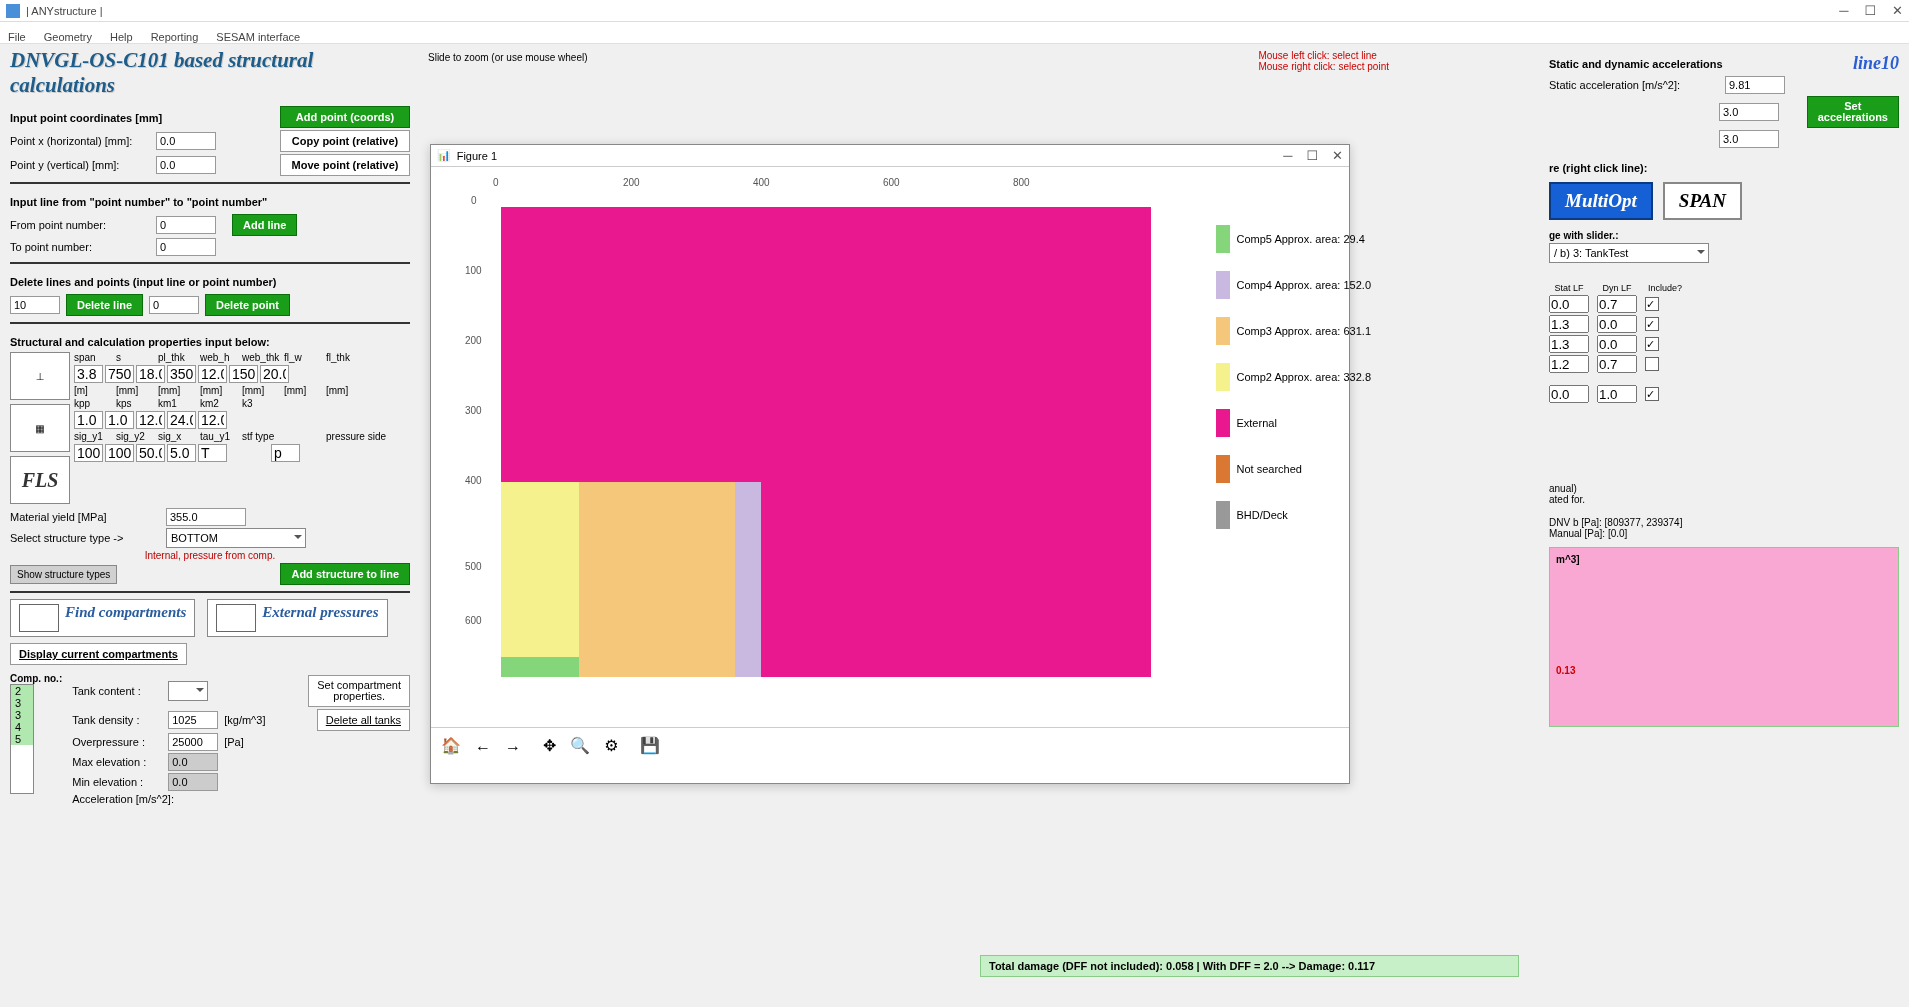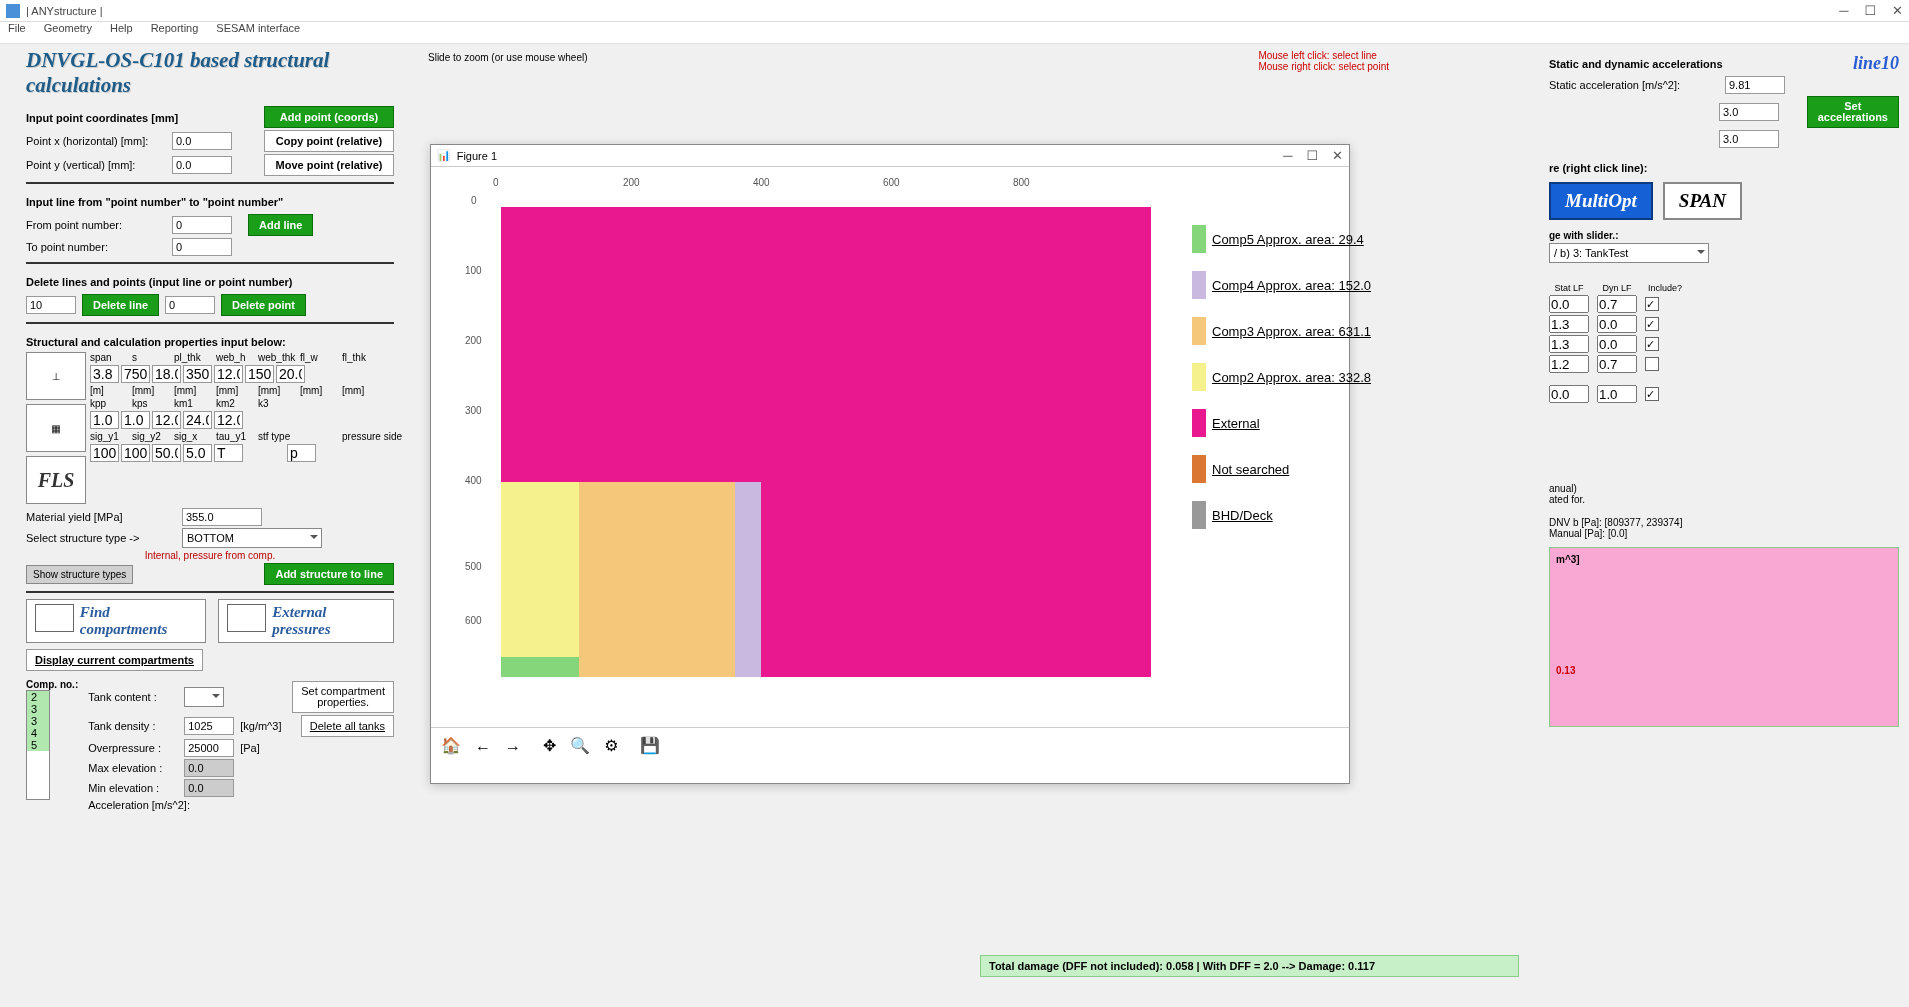--- a/index.html
+++ b/index.html
@@ -2,24 +2,24 @@
 <html><head>
 <meta charset="utf-8">
 <style>
 * { box-sizing: border-box; margin: 0; padding: 0; font-family: sans-serif; }
 body { background: #f0f0f0; font-size: 11px; width: 1909px; height: 1007px; overflow: hidden; }
 .titlebar { background: #fff; height: 22px; display: flex; align-items: center; padding: 0 6px; border-bottom: 1px solid #ddd; }
 .titlebar-icon { width: 14px; height: 14px; background: #4a90d9; margin-right: 6px; }
 .titlebar-title { font-size: 11px; color: #444; }
 .titlebar-controls { margin-left: auto; display: flex; gap: 16px; }
 .titlebar-controls span { font-size: 13px; color: #555; cursor: default; }
-.menubar { background: #fff; height: 22px; display: flex; align-items: flex-start; padding: 0 8px; gap: 18px; font-size: 11px; color: #444; border-bottom: 1px solid #e0e0e0; }
+.menubar { background: #fff; height: 22px; display: flex; align-items: flex-end; padding: 0 8px; gap: 18px; font-size: 11px; color: #444; border-bottom: 1px solid #e0e0e0; }
 .menubar span { cursor: default; }
 .main { display: flex; height: calc(100% - 44px); }
-.left-panel { width: 420px; background: #f0f0f0; padding: 4px 26px; overflow: hidden; }
+.left-panel { width: 420px; background: #f0f0f0; padding: 4px 10px; overflow: hidden; }
 .heading { font-family: Georgia, serif; font-size: 21px; font-weight: bold; color: #1e5c8a; font-style: italic; text-shadow: 1px 1px 0 #ccc; margin-bottom: 8px; display: block; }
 .section-title { font-weight: bold; font-size: 11px; margin: 6px 0 4px; display: inline-block; }
 .row { display: flex; align-items: center; gap: 6px; margin: 2px 0; }
 .row label { font-size: 11px; width: 140px; }
 input[type="text"] { border: 1px solid #999; background: #fff; padding: 1px 3px; font-size: 11px; height: 18px; }
 .btn-green { background: #1a9e1a; color: #fff; border: 1px solid #0a6e0a; font-weight: bold; padding: 4px 10px; font-size: 11px; cursor: pointer; }
 .btn-white { background: #fff; color: #000; border: 1px solid #999; font-weight: bold; padding: 4px 8px; font-size: 11px; cursor: pointer; }
 .btn-gray { background: #d0d0d0; border: 1px solid #888; padding: 3px 6px; font-size: 10px; cursor: pointer; }
 .hr { border: none; border-top: 2px solid #333; margin: 6px 0; }
 .prop-table { display: flex; gap: 4px; }
@@ -38,21 +38,21 @@
 .comp-list div { padding: 0 4px; background: #b0e8b0; }
 .center-panel { flex: 1; background: #f0f0f0; position: relative; }
 .zoom-hint { font-size: 10px; position: absolute; top: 8px; left: 8px; }
 .click-hint { font-size: 10px; color: #c00; position: absolute; top: 6px; right: 150px; }
 .figure-window { position: absolute; top: 100px; left: 10px; width: 920px; height: 640px; background: #fff; border: 1px solid #888; box-shadow: 0 2px 10px rgba(0,0,0,0.2); }
 .figure-titlebar { height: 22px; display: flex; align-items: center; padding: 0 6px; border-bottom: 1px solid #ccc; font-size: 11px; }
 .figure-titlebar .controls { margin-left: auto; display: flex; gap: 14px; font-size: 13px; color: #555; }
 .chart-area { position: relative; height: 560px; padding: 20px 30px 20px 50px; }
 .chart-plot { position: relative; width: 650px; height: 470px; margin-left: 20px; margin-top: 20px; }
 .rect { position: absolute; }
-.legend { position: absolute; right: -220px; top: 0; font-size: 13px; text-decoration: underline; }
+.legend { position: absolute; right: -220px; top: 0; font-size: 11px; }
 .legend-item { display: flex; align-items: center; margin: 18px 0; }
 .legend-swatch { width: 14px; height: 28px; margin-right: 6px; }
 .figure-toolbar { height: 36px; border-top: 1px solid #ccc; display: flex; align-items: center; padding: 0 6px; gap: 6px; }
 .figure-toolbar span { font-size: 16px; padding: 2px 4px; cursor: pointer; }
 .right-panel { width: 370px; background: #f0f0f0; padding: 6px 10px; overflow: hidden; }
 .multiopt-btn { background: #1560d4; color: #fff; font-family: Georgia, serif; font-size: 19px; font-weight: bold; font-style: italic; padding: 6px 14px; border: 2px solid #0a3a80; cursor: pointer; }
 .span-btn { background: #fff; font-family: Georgia, serif; font-size: 19px; font-weight: bold; font-style: italic; padding: 6px 14px; border: 2px solid #888; cursor: pointer; }
 .accel-table { margin-top: 6px; }
 .accel-table .hdr { display: flex; gap: 8px; font-size: 9px; }
 .accel-table .hdr span { width: 40px; text-align: center; }

